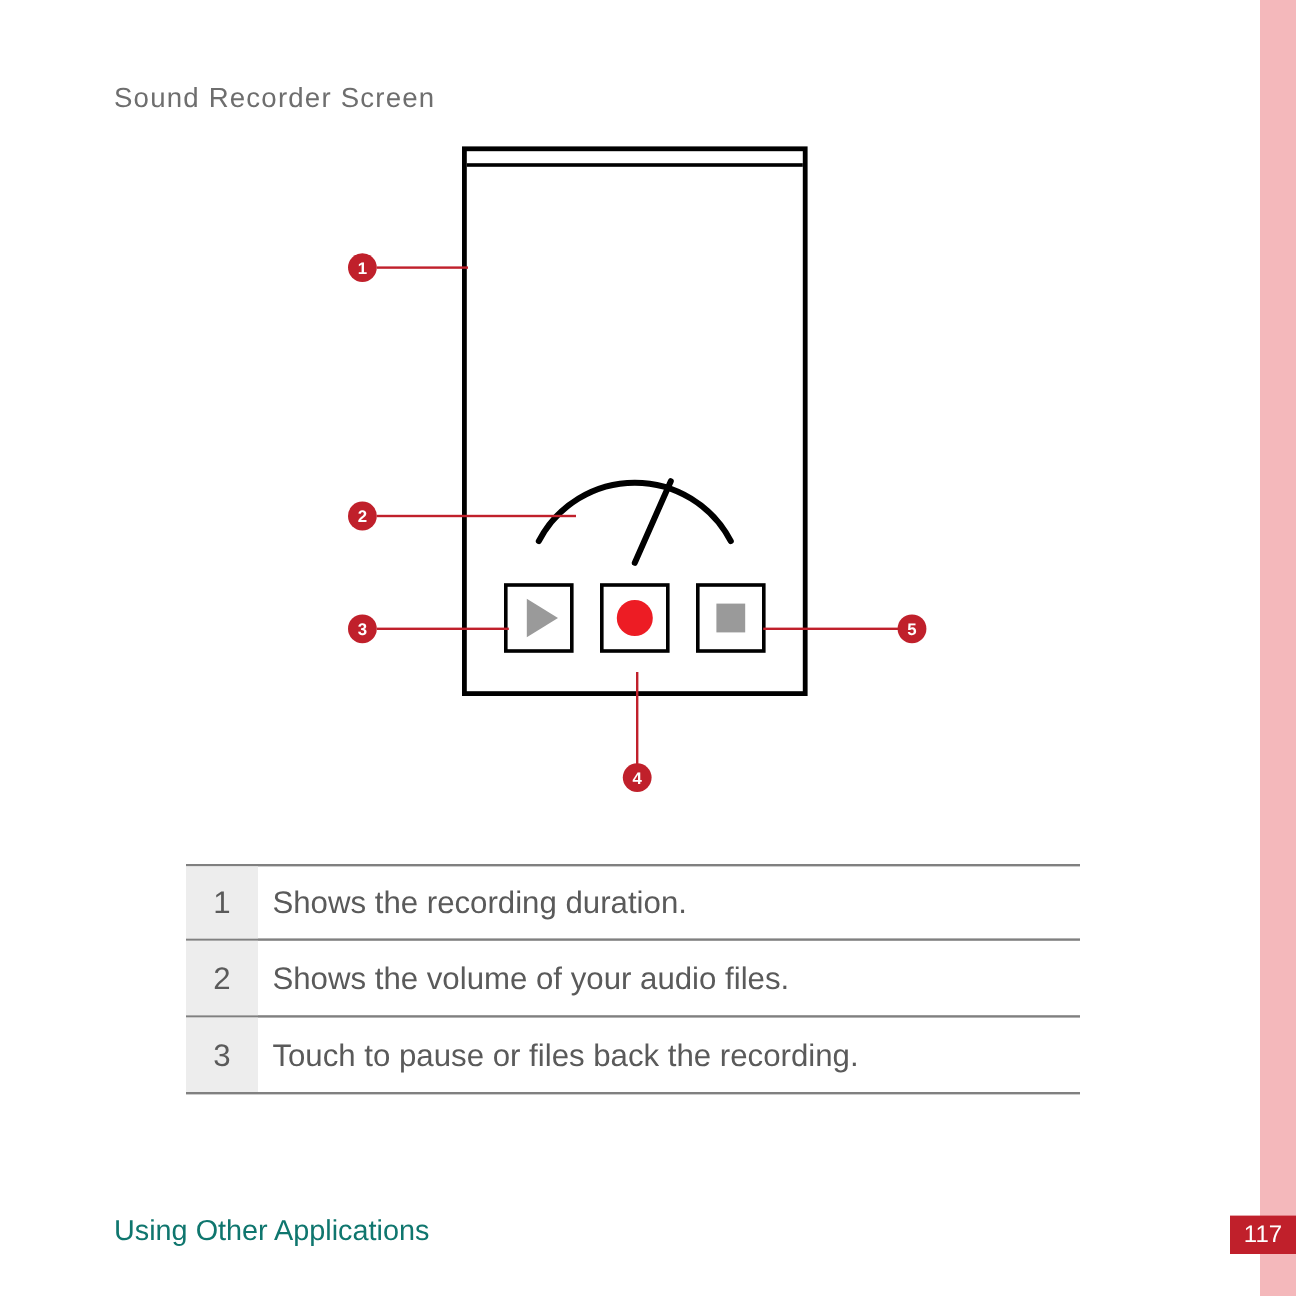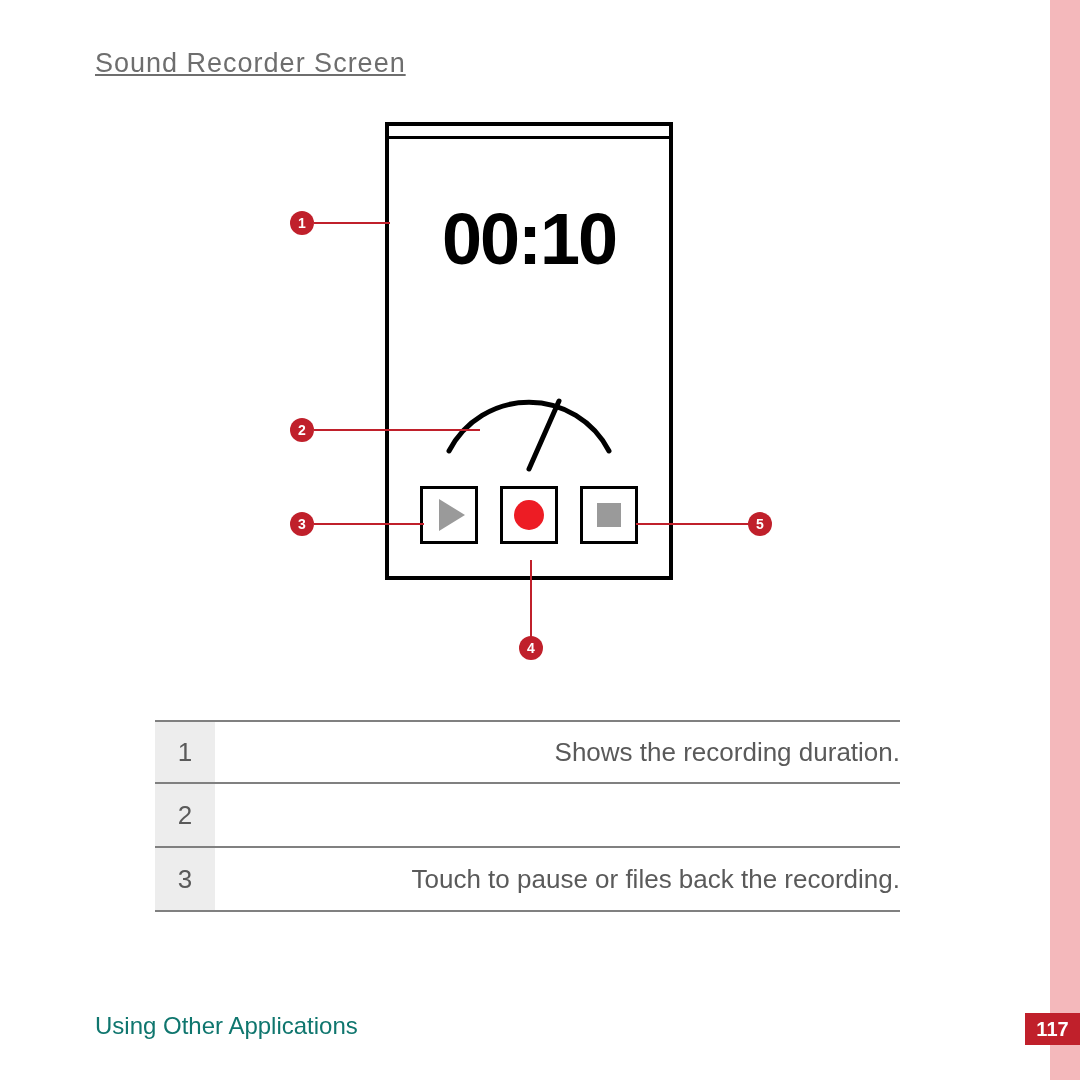--- a/index.html
+++ b/index.html
@@ -1,24 +1,24 @@
 <!DOCTYPE html>
 <html><head>
 <meta charset="utf-8">
 <style>
   * { box-sizing: border-box; margin: 0; padding: 0; }
   html, body { width: 1080px; height: 1080px; background: #ffffff; font-family: Arial, Helvetica, sans-serif; }
   .page { position: relative; width: 1080px; height: 1080px; }
 
   
   .edge-tab { position: absolute; top: 0; right: 0; width: 30px; height: 1080px; background: #f4b8bb; }
-  .page-number-badge { position: absolute; right: 0; bottom: 35px; width: 55px; height: 32px; background: #c0202b; color: #ffffff; font-size: 20px; font-weight: bold; display: flex; align-items: center; justify-content: center; }
+  .page-number-badge { position: absolute; right: 0; bottom: 35px; width: 55px; height: 32px; background: #c0202b; color: #ffffff; font-size: 20px; font-weight: normal; display: flex; align-items: center; justify-content: center; }
 
   
-  .heading { position: absolute; top: 48px; left: 95px; font-size: 27px; color: #6e6e6e; letter-spacing: 1px; text-decoration: underline; }
+  .heading { position: absolute; top: 68px; left: 95px; font-size: 23px; color: #6e6e6e; letter-spacing: 1px; }
 
   
   .device { position: absolute; top: 122px; left: 385px; width: 288px; height: 458px; border: 4px solid #000; background: #fff; }
   .device-topbar { position: absolute; top: 10px; left: 0; right: 0; height: 0; border-top: 3px solid #000; }
 
   .timer { position: absolute; top: 72px; left: 0; width: 100%; text-align: center; font-size: 72px; font-weight: 700; font-family: Arial, sans-serif; color: #000; letter-spacing: -2px; }
 
   
   .vu-wrap { position: absolute; top: 245px; left: 50%; transform: translateX(-50%); width: 200px; height: 110px; }
 
@@ -47,38 +47,37 @@
   #line4 { top: 560px; left: 530px; width: 2px; height: 77px; }
 
   #dot5 { top: 512px; left: 748px; }
   #line5 { top: 523px; left: 636px; width: 114px; height: 2px; }
 
   
   .legend { position: absolute; top: 720px; left: 155px; width: 745px; }
   .legend-row { display: flex; border-bottom: 2px solid #808080; height: 64px; align-items: center; }
   .legend-row:first-child { border-top: 2px solid #808080; }
   .legend-num { width: 60px; height: 100%; background: #ededed; color: #5a5a5a; font-size: 26px; display: flex; align-items: center; justify-content: center; }
-  .legend-desc { flex: 1; padding-left: 12px; color: #5a5a5a; font-size: 26px; text-align: right; }
+  .legend-desc { flex: 1; padding-left: 12px; color: #5a5a5a; font-size: 26px; }
 
   
   .footer-section { position: absolute; bottom: 40px; left: 95px; font-size: 24px; color: #0f766e; }
 </style>
 </head>
 <body>
 
 <div class="page">
 
   <div class="edge-tab"></div>
   <div class="page-number-badge">117</div>
 
   <div class="heading">Sound Recorder Screen</div>
 
   <div class="device">
     <div class="device-topbar"></div>
-    <div class="timer">00:10</div>
 
     <div class="vu-wrap">
       <svg viewBox="0 0 200 110" width="200" height="110">
         <path d="M 20 80 A 90 90 0 0 1 180 80" stroke="#000" stroke-width="5" fill="none" stroke-linecap="round"></path>
         <line x1="100" y1="98" x2="130" y2="30" stroke="#000" stroke-width="5" stroke-linecap="round"></line>
       </svg>
     </div>
 
     <div class="controls">
       <div class="ctrl-btn">
@@ -108,20 +107,21 @@
   <div id="dot5" class="callout-dot">5</div>
   <div id="line5" class="callout-line"></div>
 
   <div class="legend">
     <div class="legend-row">
       <div class="legend-num">1</div>
       <div class="legend-desc">Shows the recording duration.</div>
     </div>
     <div class="legend-row">
       <div class="legend-num">2</div>
+      <div class="legend-desc">Shows the volume of your audio files.</div>
     </div>
     <div class="legend-row">
       <div class="legend-num">3</div>
       <div class="legend-desc">Touch to pause or files back the recording.</div>
     </div>
   </div>
 
   <div class="footer-section">Using Other Applications</div>
 
 </div>

